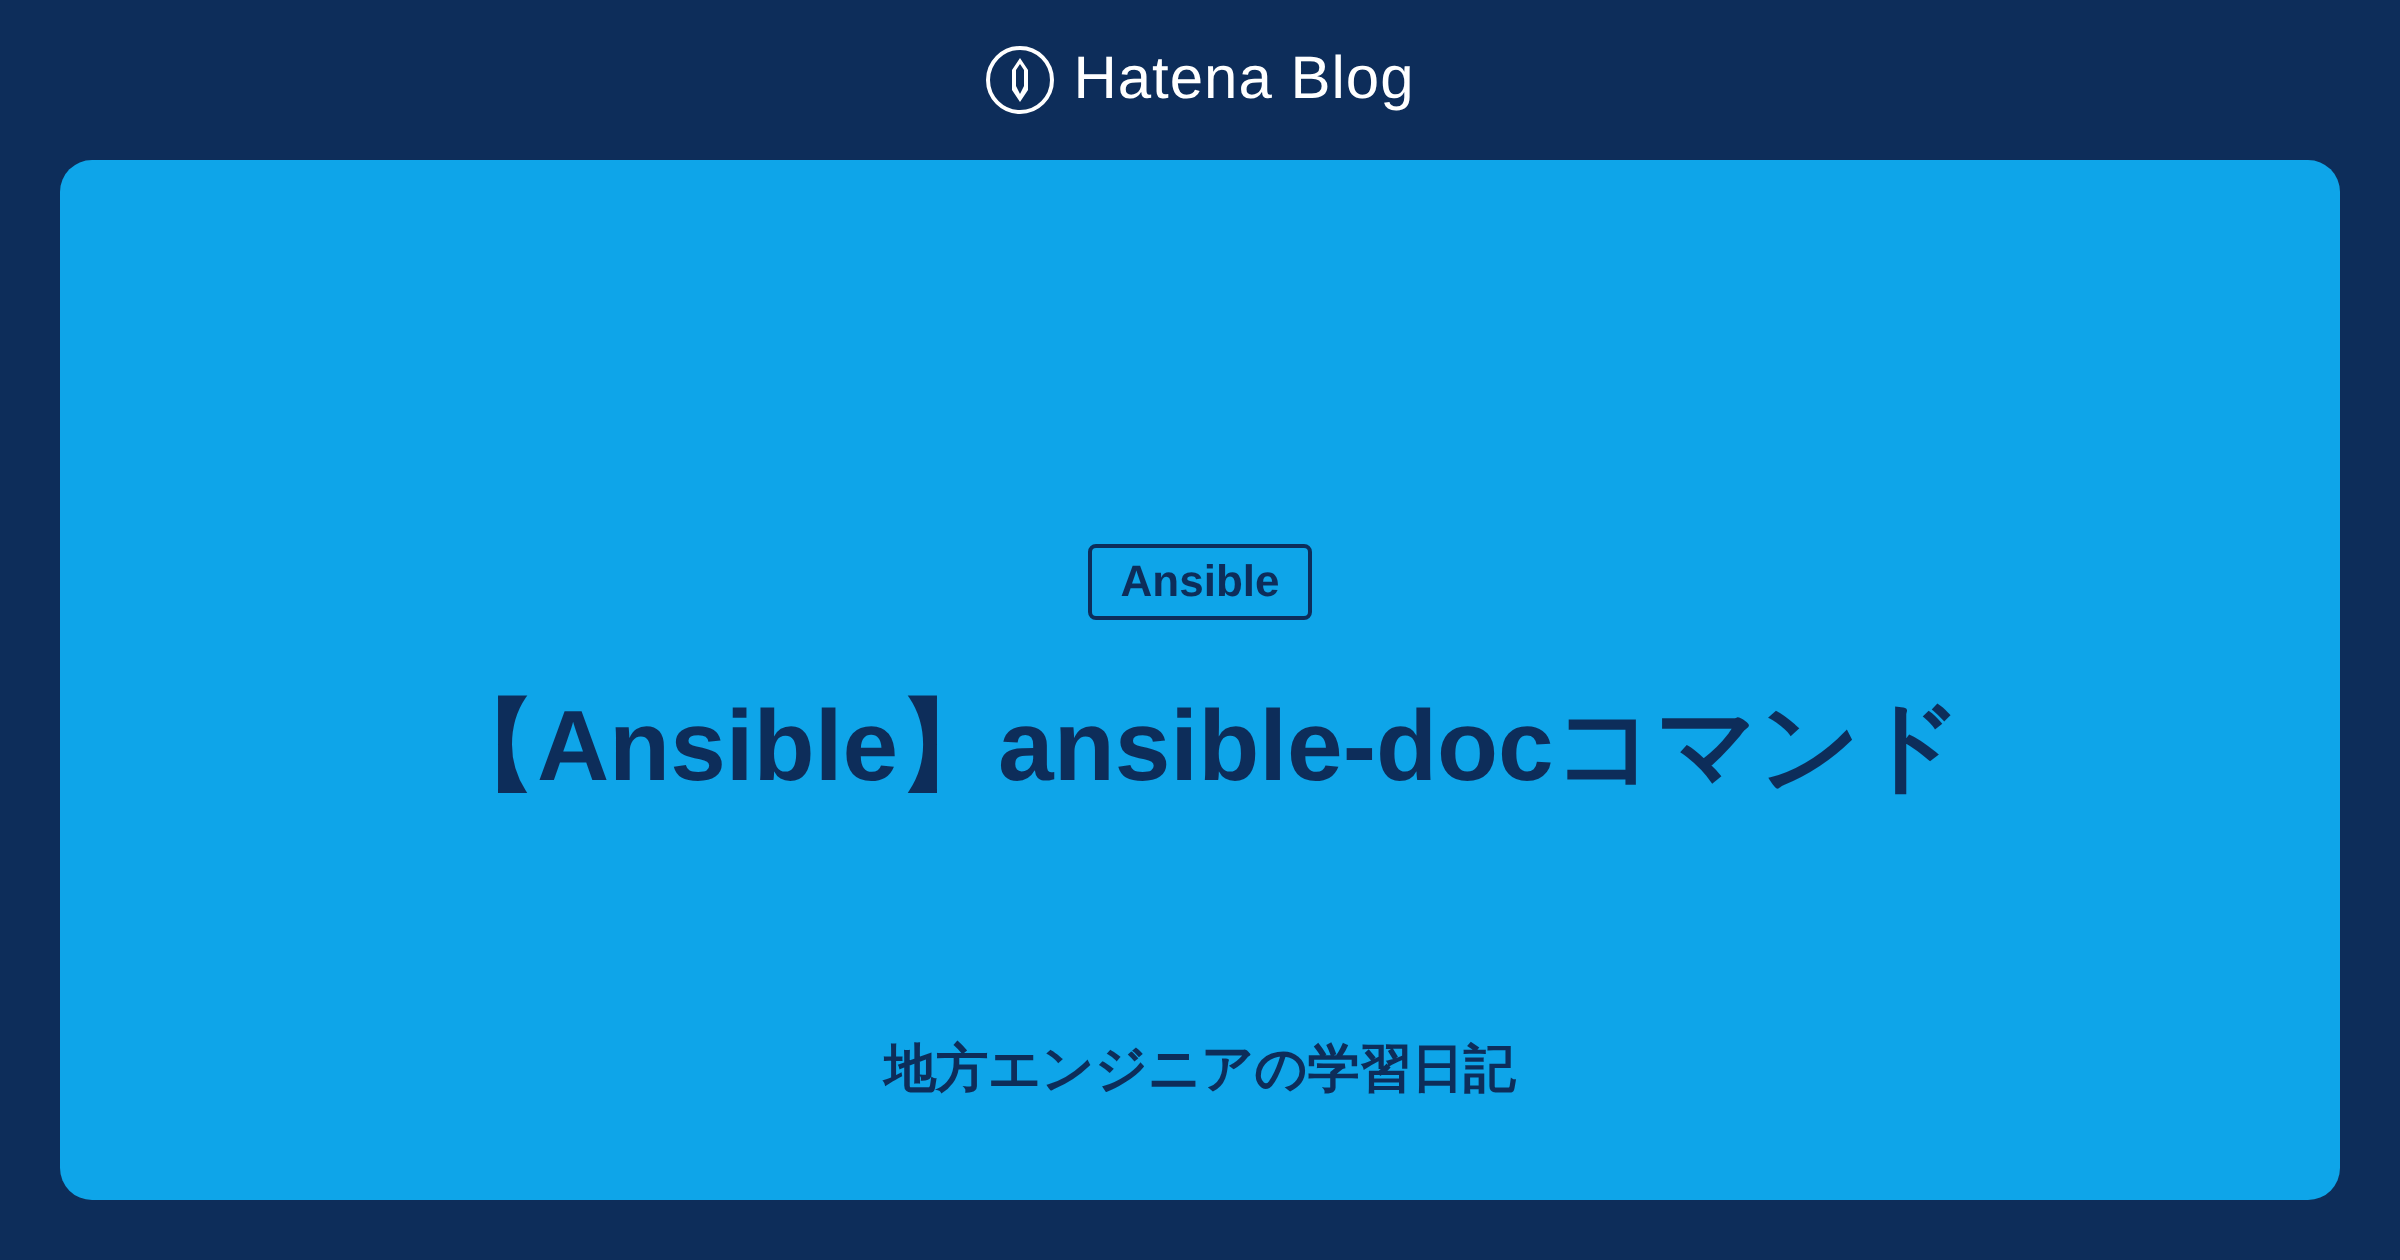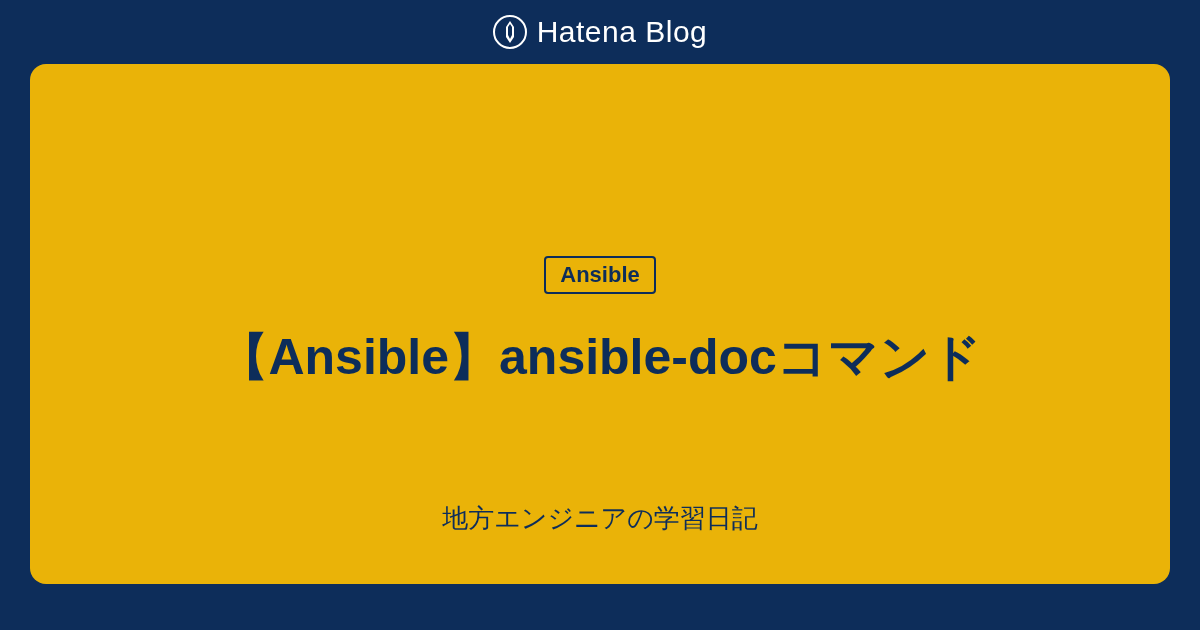--- a/index.html
+++ b/index.html
@@ -13,21 +13,21 @@
       background-color: #0d2d5a;
       font-family: -apple-system, BlinkMacSystemFont, "Segoe UI", "Hiragino Sans", "Hiragino Kaku Gothic ProN", Meiryo, sans-serif;
       display: flex;
       flex-direction: column;
       align-items: center;
     }
     .header {
       display: flex;
       align-items: center;
       justify-content: center;
-      height: 64px;
+      height: 80px;
       gap: 10px;
     }
     .logo-icon {
       width: 34px;
       height: 34px;
       border: 2.5px solid white;
       border-radius: 50%;
       display: flex;
       align-items: center;
       justify-content: center;
@@ -36,21 +36,21 @@
       width: 14px;
       height: 22px;
     }
     .brand-text {
       color: white;
       font-size: 30px;
       font-weight: 400;
       letter-spacing: 0.5px;
     }
     .card {
-      background: #eab308;
+      background: #0ea5e9;
       width: 1140px;
       height: 520px;
       border-radius: 16px;
       display: flex;
       flex-direction: column;
       align-items: center;
       justify-content: center;
       position: relative;
     }
     .tag {
@@ -66,21 +66,21 @@
       color: #0d2d5a;
       font-size: 50px;
       font-weight: 700;
       line-height: 1.4;
     }
     .subtitle {
       position: absolute;
       bottom: 48px;
       color: #0d2d5a;
       font-size: 26px;
-      font-weight: 400;
+      font-weight: 700;
     }
   </style>
 </head>
 <body>
 
 <div class="header">
   <span class="logo-icon">
     <svg viewBox="0 0 14 22" fill="white">
       <path d="M7 0 L11 6 L11 16 L7 22 L3 16 L3 6 Z M7 3 L5 6 L5 14 L7 18 L9 14 L9 6 Z" fill="white"></path>
       <path d="M6 6 L8 6 L8 13 L6 13 Z" fill="#0d2d5a"></path>

